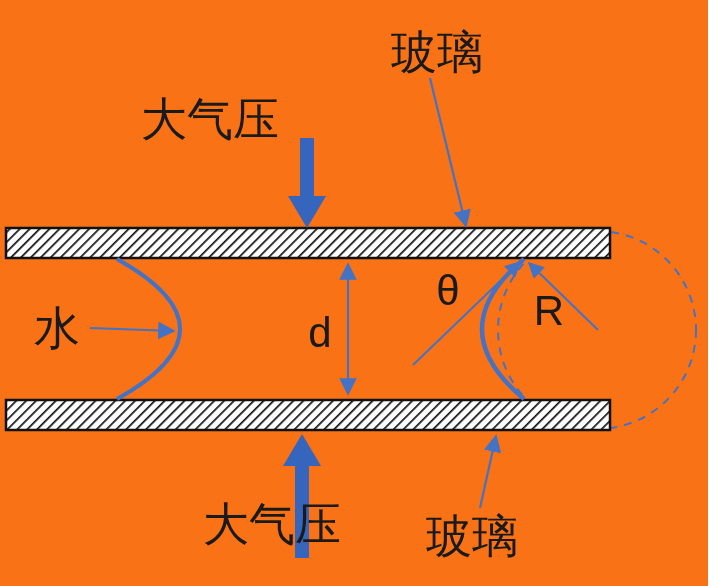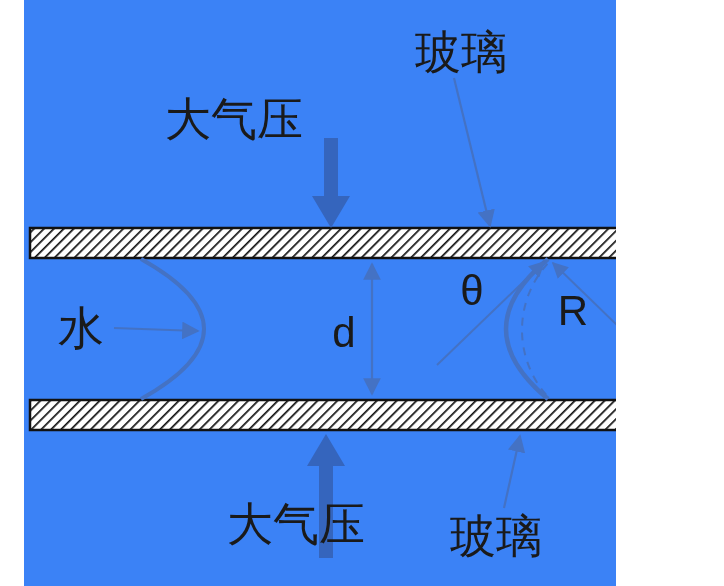--- a/index.html
+++ b/index.html
@@ -3,25 +3,24 @@
 <meta charset="utf-8">
 <style>
   html, body {
     margin: 0;
     padding: 0;
     background: #ffffff;
     font-family: "Liberation Sans", "DejaVu Sans", sans-serif;
   }
   .stage {
     position: relative;
-    width: 592px;
+    width: 708px;
     height: 586px;
-    background: #3b82f6;
+    background: #f97316;
     overflow: hidden;
-    margin-left: 24px;
   }
   svg { display: block; }
   text {
     fill: #1a1a1a;
     font-family: "Liberation Sans", "DejaVu Sans", sans-serif;
   }
   .cjk-label { font-size: 46px; }
   .sym-label { font-size: 42px; }
 </style>
 </head>

